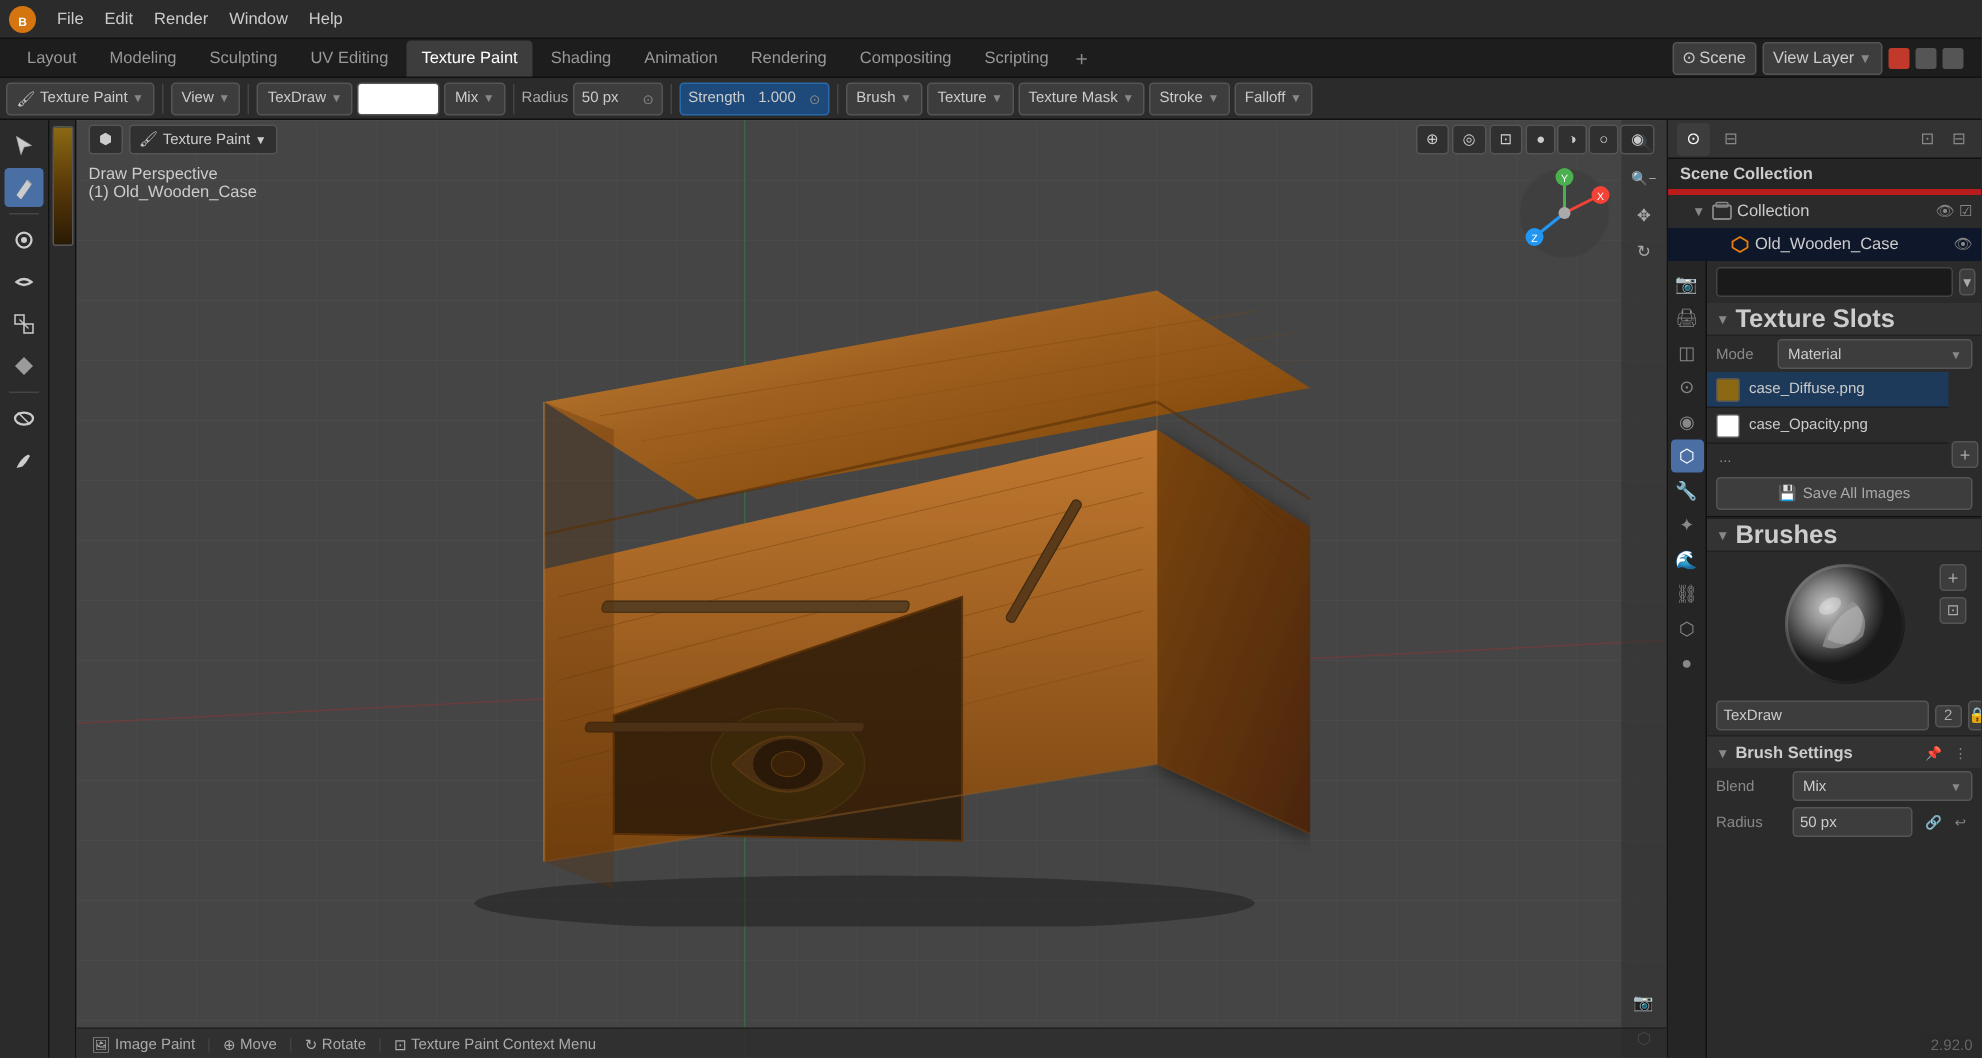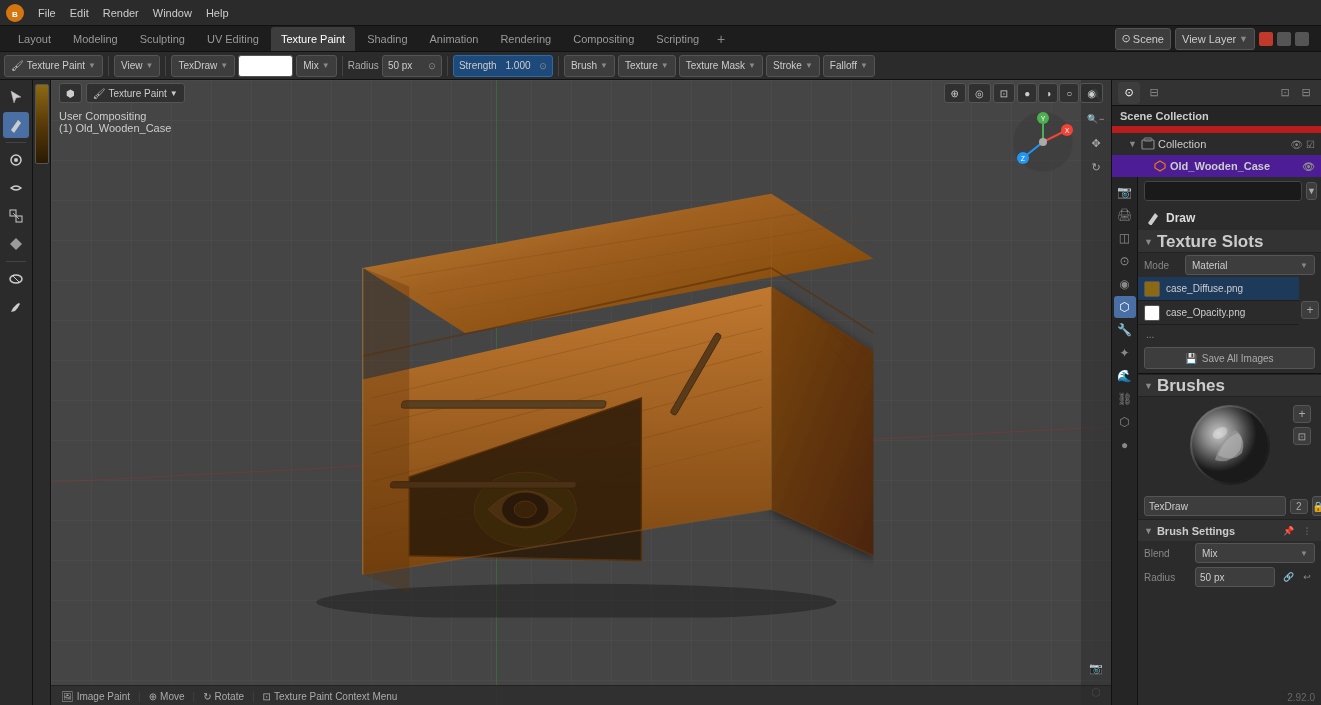--- a/index.html
+++ b/index.html
@@ -653,21 +653,21 @@
     .collection-row {
       display: flex;
       align-items: center;
       height: 22px;
       padding: 0 6px;
       gap: 3px;
       cursor: pointer;
     }
     .collection-row.indent1 { padding-left: 16px; }
     .collection-row.indent2 { padding-left: 28px; }
-    .collection-row.selected { background: #4c1d95; font-weight: bold; }
+    .collection-row.selected { background: #0f172a; }
 
     .caret {
       font-size: 9px;
       color: #888;
       width: 10px;
       flex-shrink: 0;
     }
     .coll-name {
       font-size: 11px;
       color: #ccc;
@@ -925,21 +925,21 @@
               <span>○</span>
             </div>
           <div class="viewport-header-btn">
               <span>◉</span>
             </div>
         </div>
       </div>
     </div>
 
     <div class="viewport-info">
-      <div>User Compositing</div>
+      <div>Draw Perspective</div>
       <div>(1) Old_Wooden_Case</div>
     </div>
 
     <div class="wooden-box-container">
       <svg class="wooden-box-svg" viewBox="0 0 700 450" xmlns="http://www.w3.org/2000/svg">
         <defs>
           <linearGradient id="woodTop" x1="0%" y1="0%" x2="100%" y2="100%">
             <stop offset="0%" style="stop-color:#c8883a"></stop>
             <stop offset="40%" style="stop-color:#a06020"></stop>
             <stop offset="70%" style="stop-color:#8B5010"></stop>
@@ -1073,21 +1073,21 @@
       <div style="display:flex;align-items:center;gap:3px;">
         <div class="rp-icon" title="Scene" style="background:#3d3d3d;color:#fff;width:22px;height:22px;display:flex;align-items:center;justify-content:center;border-radius:3px;font-size:11px;">⊙</div>
         <div class="rp-icon" title="Filter" style="width:22px;height:22px;display:flex;align-items:center;justify-content:center;border-radius:3px;font-size:11px;">⊟</div>
       </div>
       <div style="display:flex;align-items:center;gap:3px;">
         <div class="filter-btn">⊡</div>
         <div class="filter-btn">⊟</div>
       </div>
     </div>
 
-    <div style="display:flex;align-items:center;justify-content:space-between;padding:4px 8px;background:#252525;border-bottom:7px solid #b91c1c;">
+    <div style="display:flex;align-items:center;justify-content:space-between;padding:4px 8px;background:#252525;border-bottom:4px solid #b91c1c;">
       <span style="font-size:11px;color:#ccc;font-weight:bold;">Scene Collection</span>
     </div>
 
     <div>
 
       <div class="collection-row indent1">
         <span class="caret">▼</span>
         <svg width="14" height="14" viewBox="0 0 14 14">
           <rect x="1" y="3" width="12" height="9" rx="1" fill="none" stroke="#888" stroke-width="1.2"></rect>
           <rect x="3" y="1" width="8" height="3" rx="1" fill="none" stroke="#888" stroke-width="1"></rect>
@@ -1127,42 +1127,36 @@
       <div class="right-panel-main">
 
         <div class="search-row">
           <div class="search-wrapper">
             <span class="search-icon-inner">🔍</span>
             <input class="search-input" type="text" placeholder="" style="">
           </div>
           <div style="width:18px;height:18px;background:#3d3d3d;border:1px solid #555;border-radius:3px;display:flex;align-items:center;justify-content:center;cursor:pointer;font-size:9px;color:#aaa;">▼</div>
         </div>
 
-        <div class="draw-label">
-          <svg width="14" height="14" viewBox="0 0 14 14">
-            <path d="M2 12 L9 2 L12 5 L5 15z" fill="#ccc"></path>
-          </svg>
-          <span>Draw</span>
-        </div>
 
         <div class="panel-section">
           <div class="section-header">
             <span style="font-size:9px;color:#888;">▼</span>
             <span class="section-header-text">Texture Slots</span>
           </div>
 
           <div class="mode-row">
             <span class="mode-label">Mode</span>
             <div class="mode-select" style="display:flex;align-items:center;justify-content:space-between;padding:0 6px;cursor:pointer;">
               <span>Material</span>
               <span style="font-size:8px;color:#888;">▼</span>
             </div>
           </div>
 
-          <div style="display:flex;align-items:center;">
+          <div style="display:flex;align-items:flex-end;">
             <div style="flex:1;">
 
               <div class="texture-slot selected">
                 <div class="texture-slot-thumb" style="background:#8B6914;"></div>
                 <span class="texture-slot-name">case_Diffuse.png</span>
               </div>
 
 
               <div class="texture-slot">
                 <div class="texture-slot-thumb" style="background:#ffffff;"></div>

